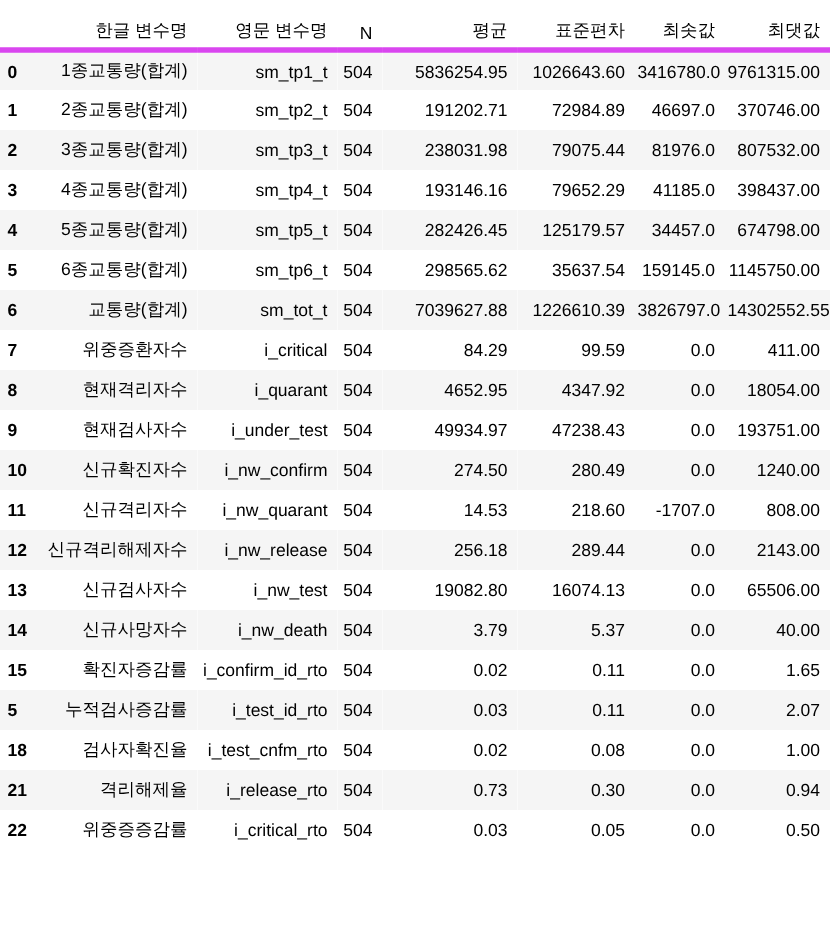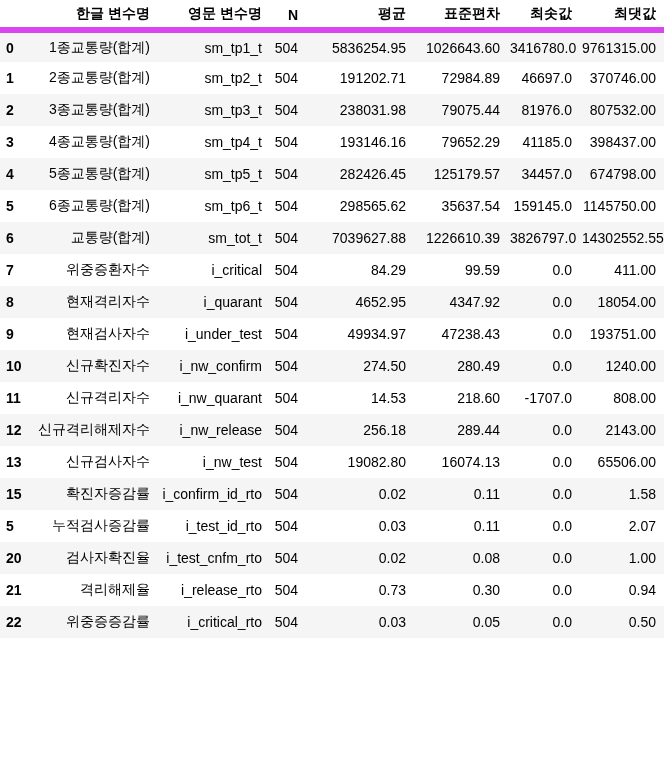--- a/index.html
+++ b/index.html
@@ -16,26 +16,26 @@
   table.dataframe {
     width: 664px;
     border-collapse: collapse;
     table-layout: fixed;
     font-family: "Liberation Sans", "DejaVu Sans", sans-serif;
     font-size: 14px;
     color: #000000;
     border: none;
   }
   table.dataframe thead th {
-    font-weight: bold;
+    font-weight: normal;
     text-align: right;
     vertical-align: bottom;
     height: 23px;
-    padding: 0 8px 4px 0;
-    border-bottom: 6px solid #d946ef;
+    padding: 11px 8px 4px 0;
+    border-bottom: 4px solid #d946ef;
     overflow: hidden;
     white-space: nowrap;
   }
   table.dataframe thead th.col-index {
     text-align: left;
     padding-left: 6px;
   }
   table.dataframe tbody tr {
     height: 32px;
   }
@@ -219,41 +219,51 @@
           <th>13</th>
           <td>신규검사자수</td>
           <td>i_nw_test</td>
           <td>504</td>
           <td>19082.80</td>
           <td>16074.13</td>
           <td>0.0</td>
           <td>65506.00</td>
         </tr>
         <tr>
+          <th>14</th>
+          <td>신규사망자수</td>
+          <td>i_nw_death</td>
+          <td>504</td>
+          <td>3.79</td>
+          <td>5.37</td>
+          <td>0.0</td>
+          <td>40.00</td>
+        </tr>
+        <tr>
           <th>15</th>
           <td>확진자증감률</td>
           <td>i_confirm_id_rto</td>
           <td>504</td>
           <td>0.02</td>
           <td>0.11</td>
           <td>0.0</td>
-          <td>1.58</td>
+          <td>1.65</td>
         </tr>
         <tr>
           <th>5</th>
           <td>누적검사증감률</td>
           <td>i_test_id_rto</td>
           <td>504</td>
           <td>0.03</td>
           <td>0.11</td>
           <td>0.0</td>
           <td>2.07</td>
         </tr>
         <tr>
-          <th>20</th>
+          <th>18</th>
           <td>검사자확진율</td>
           <td>i_test_cnfm_rto</td>
           <td>504</td>
           <td>0.02</td>
           <td>0.08</td>
           <td>0.0</td>
           <td>1.00</td>
         </tr>
         <tr>
           <th>21</th>

